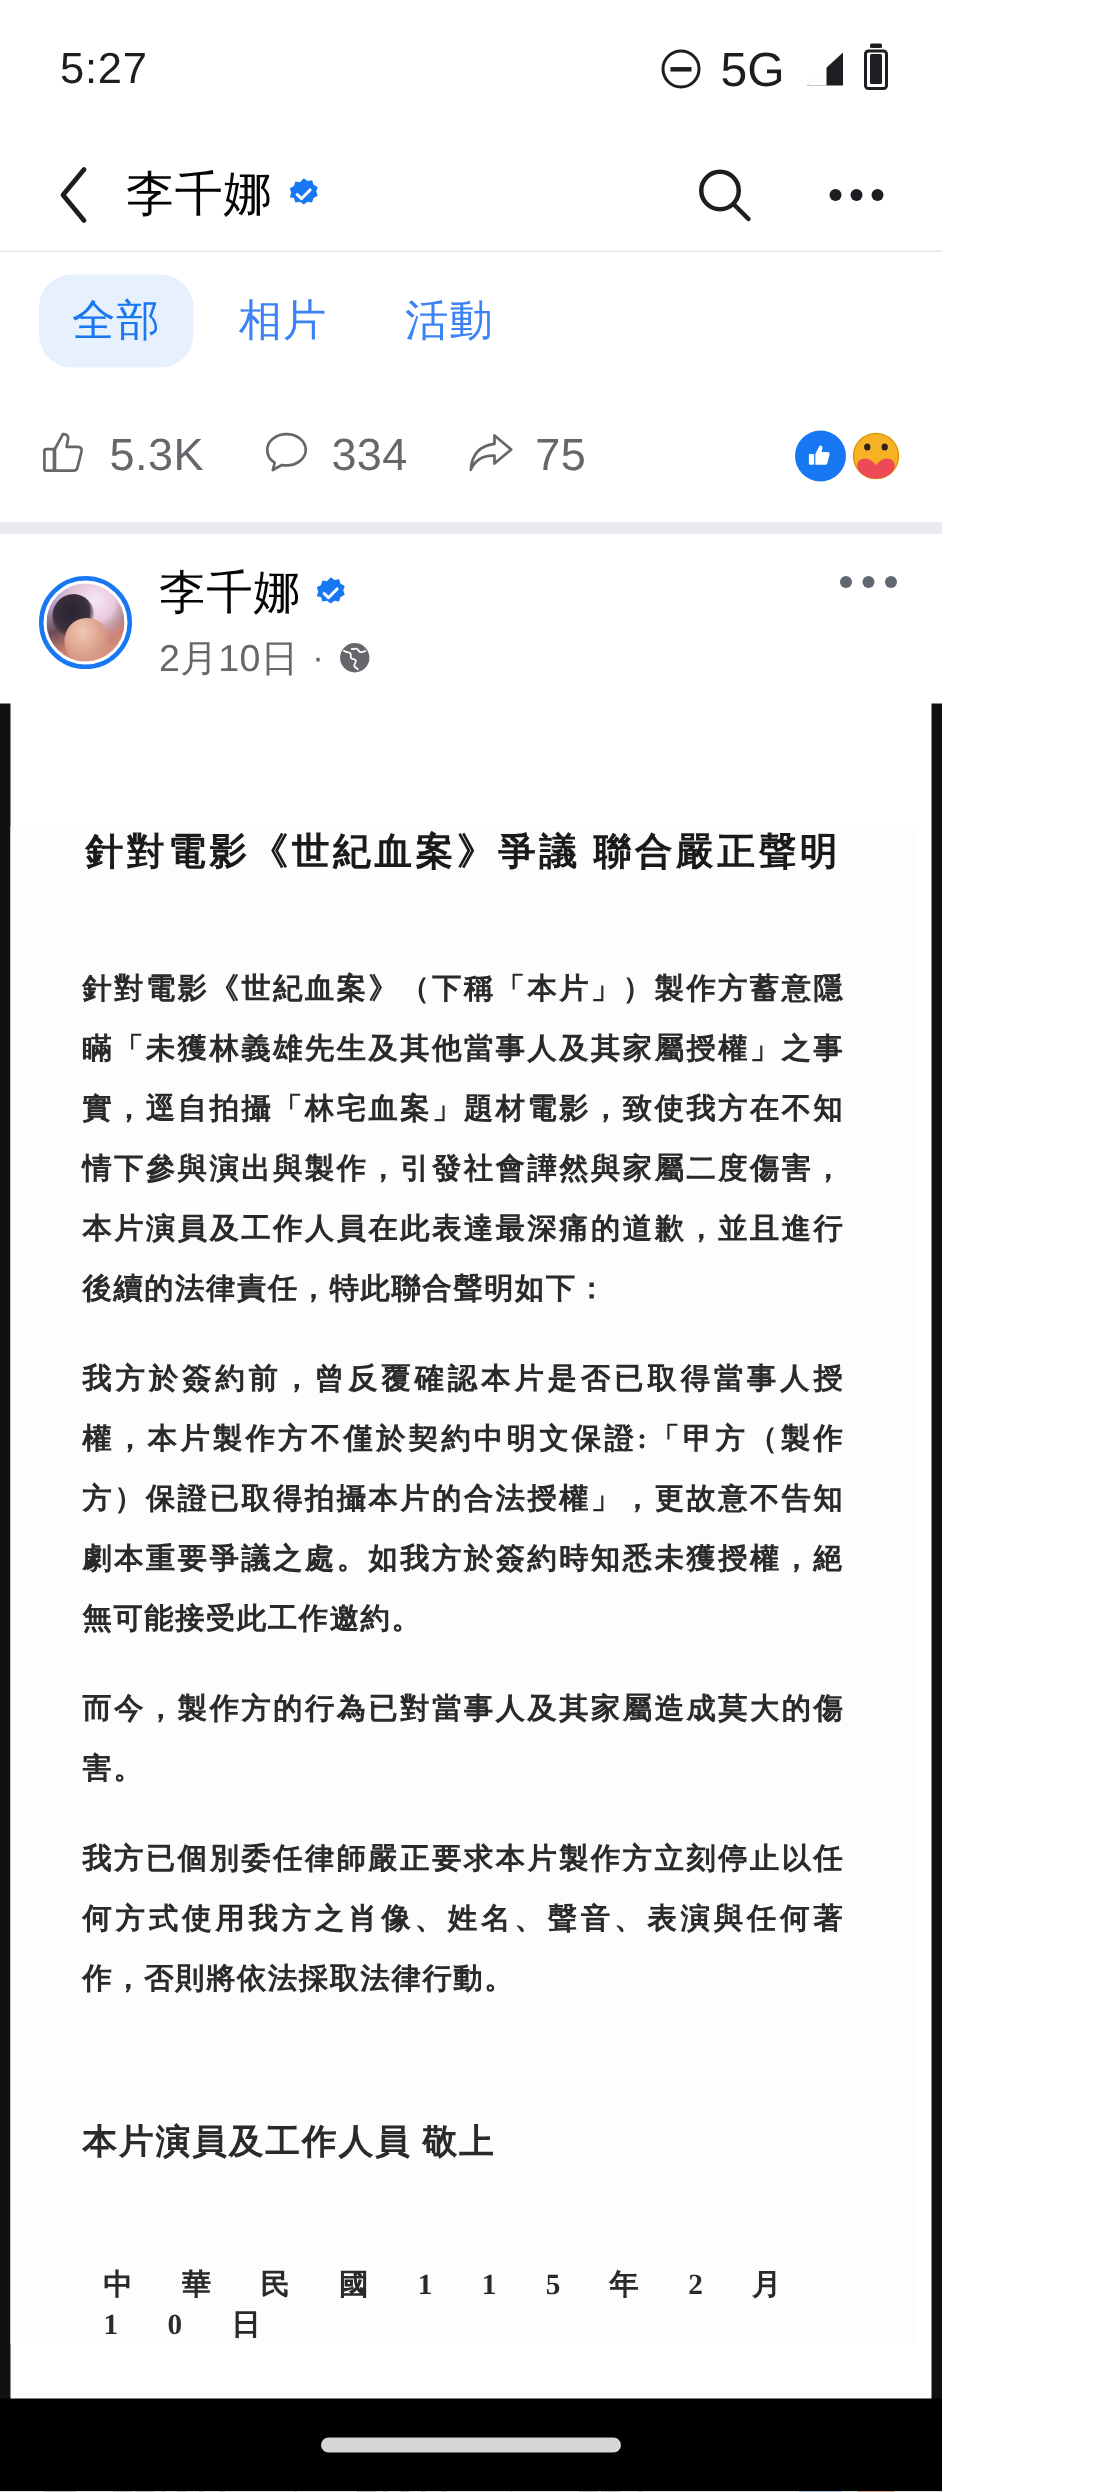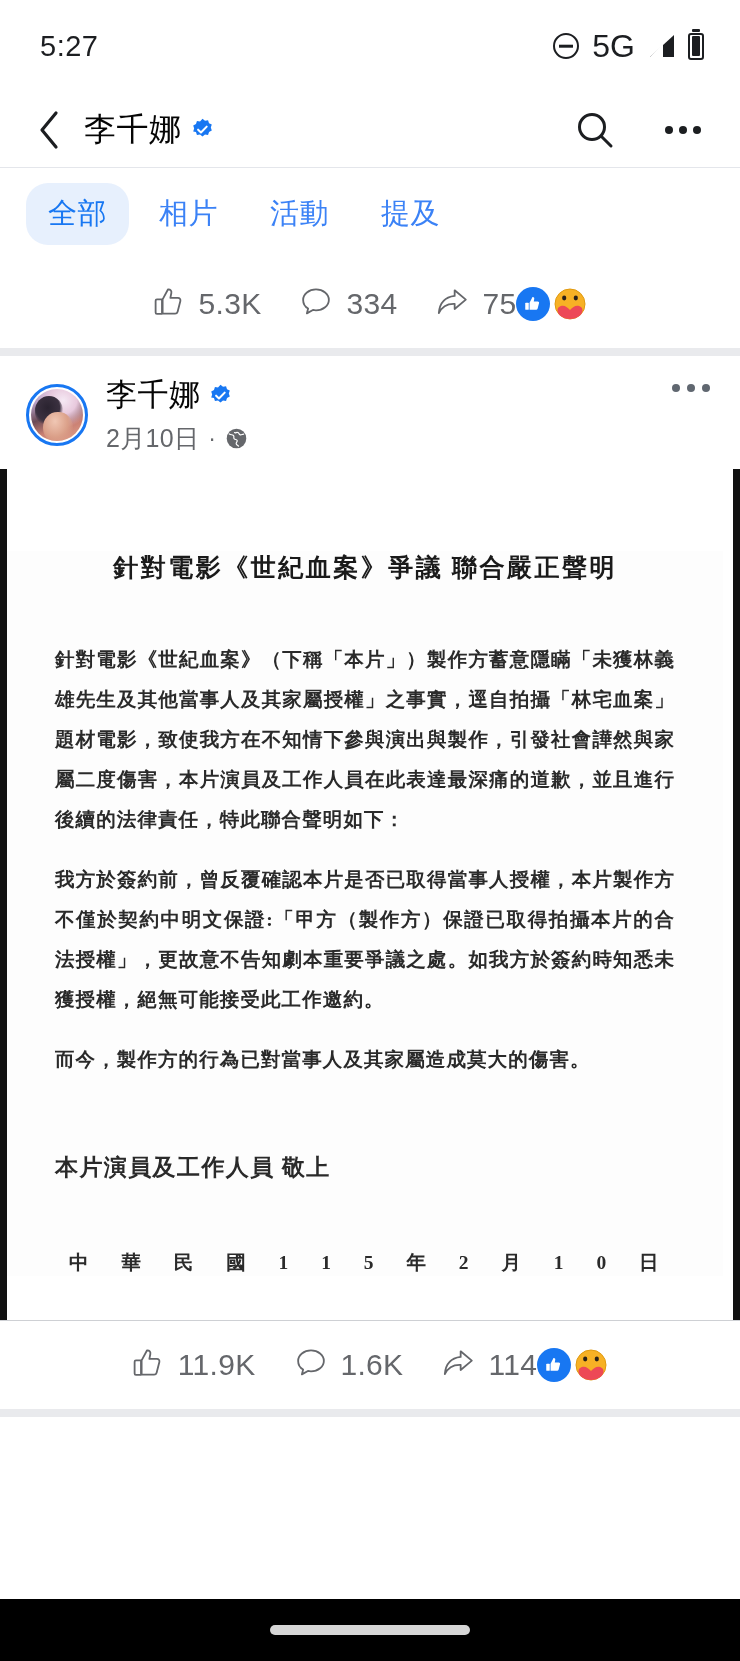--- a/index.html
+++ b/index.html
@@ -2,21 +2,21 @@
 <html><head>
 <meta charset="utf-8">
 <style>
   * { box-sizing: border-box; margin: 0; padding: 0; }
   html, body {
     width: 740px; height: 1661px;
     background: #ffffff;
     font-family: "Liberation Sans", "DejaVu Sans", sans-serif;
     -webkit-font-smoothing: antialiased;
   }
-  .screen { position: relative; width: 740px; height: 1661px; overflow: hidden; background:#fff; }
+  .screen { position: relative; width: 628px; height: 1661px; overflow: hidden; background:#fff; }
 
   
   .statusbar {
     height: 92px; display: flex; align-items: center;
     justify-content: space-between; padding: 0 36px 0 40px;
   }
   .status-time { font-size: 29px; color:#1c1e21; letter-spacing:.5px; font-weight:400; }
   .status-right { display:flex; align-items:center; gap:13px; }
   .dnd-icon { width:26px; height:26px; border:2.6px solid #1c1e21; border-radius:50%; position:relative; }
   .dnd-icon::after { content:""; position:absolute; left:4px; right:4px; top:50%; height:2.6px; background:#1c1e21; transform:translateY(-50%); }
@@ -47,21 +47,21 @@
   .tabs { display:flex; align-items:center; height:92px; padding: 0 26px; gap: 8px; }
   .tab {
     font-size:29px; color:#3b82f6; padding: 11px 22px; border-radius:22px;
     white-space:nowrap; letter-spacing:.5px;
   }
   .tab.active { color:#1877f2; background:#e7f0fd; font-weight:400; }
 
   
   .engage {
     display:flex; align-items:center; height:88px; padding: 0 26px;
-    justify-content:center;
+    justify-content:space-between;
   }
   .engage-left { display:flex; align-items:center; gap:38px; }
   .eng-item { display:flex; align-items:center; gap:13px; }
   .eng-count { font-size:30px; color:#65676b; letter-spacing:.3px; }
   .reactions { display:flex; align-items:center; gap:2px; }
   .rx-like {
     width:34px; height:34px; border-radius:50%; background:#1877f2;
     display:flex; align-items:center; justify-content:center;
   }
   .rx-care { width:36px; height:36px; }
@@ -184,21 +184,20 @@
           <i></i>
           <i></i>
       </div>
     </div>
   </div>
 
   <div class="tabs">
     <div class="tab active">全部</div>
     <div class="tab">相片</div>
     <div class="tab">活動</div>
-    <div class="tab">提及</div>
   </div>
 
   <div class="engage">
     <div class="engage-left">
       <div class="eng-item">
         <span>
           <svg width="34" height="34" viewBox="0 0 32 32">
               <path d="M10 13.5 L15 4.2 c2.4-.2 3.6 1.2 3.2 3.3 l-.9 4.6 h7.1 c1.6 0 2.7 1.4 2.3 2.9 l-2.6 10.2 c-.3 1.1-1.3 1.8-2.4 1.8 H10 Z M9.4 13.6 H4.6 a1.2 1.2 0 0 0-1.2 1.2 v11.1 a1.2 1.2 0 0 0 1.2 1.2 h4.8 Z" stroke="#65676b" stroke-width="1.7" fill="none" stroke-linejoin="round"></path>
             </svg>
         </span>
@@ -274,20 +273,21 @@
           <i></i>
       </div>
     </div>
 
     <div class="doc-wrap">
       <div class="doc-page">
         <div class="doc-title">針對電影《世紀血案》爭議  聯合嚴正聲明</div>
         <p class="doc-p">針對電影《世紀血案》（下稱「本片」）製作方蓄意隱瞞「未獲林義雄先生及其他當事人及其家屬授權」之事實，逕自拍攝「林宅血案」題材電影，致使我方在不知情下參與演出與製作，引發社會譁然與家屬二度傷害，本片演員及工作人員在此表達最深痛的道歉，並且進行後續的法律責任，特此聯合聲明如下：</p>
         <p class="doc-p">我方於簽約前，曾反覆確認本片是否已取得當事人授權，本片製作方不僅於契約中明文保證:「甲方（製作方）保證已取得拍攝本片的合法授權」，更故意不告知劇本重要爭議之處。如我方於簽約時知悉未獲授權，絕無可能接受此工作邀約。</p>
         <p class="doc-p">而今，製作方的行為已對當事人及其家屬造成莫大的傷害。</p>
+        <p class="doc-p">我方已個別委任律師嚴正要求本片製作方立刻停止以任何方式使用我方之肖像、姓名、聲音、表演與任何著作，否則將依法採取法律行動。</p>
         <div class="doc-sign">本片演員及工作人員  敬上</div>
         <div class="doc-date">中 華 民 國 1 1 5 年 2 月 1 0 日</div>
       </div>
     </div>
 
     <div class="sep-line"></div>
 
     <div class="engage">
       <div class="engage-left">
         <div class="eng-item">

